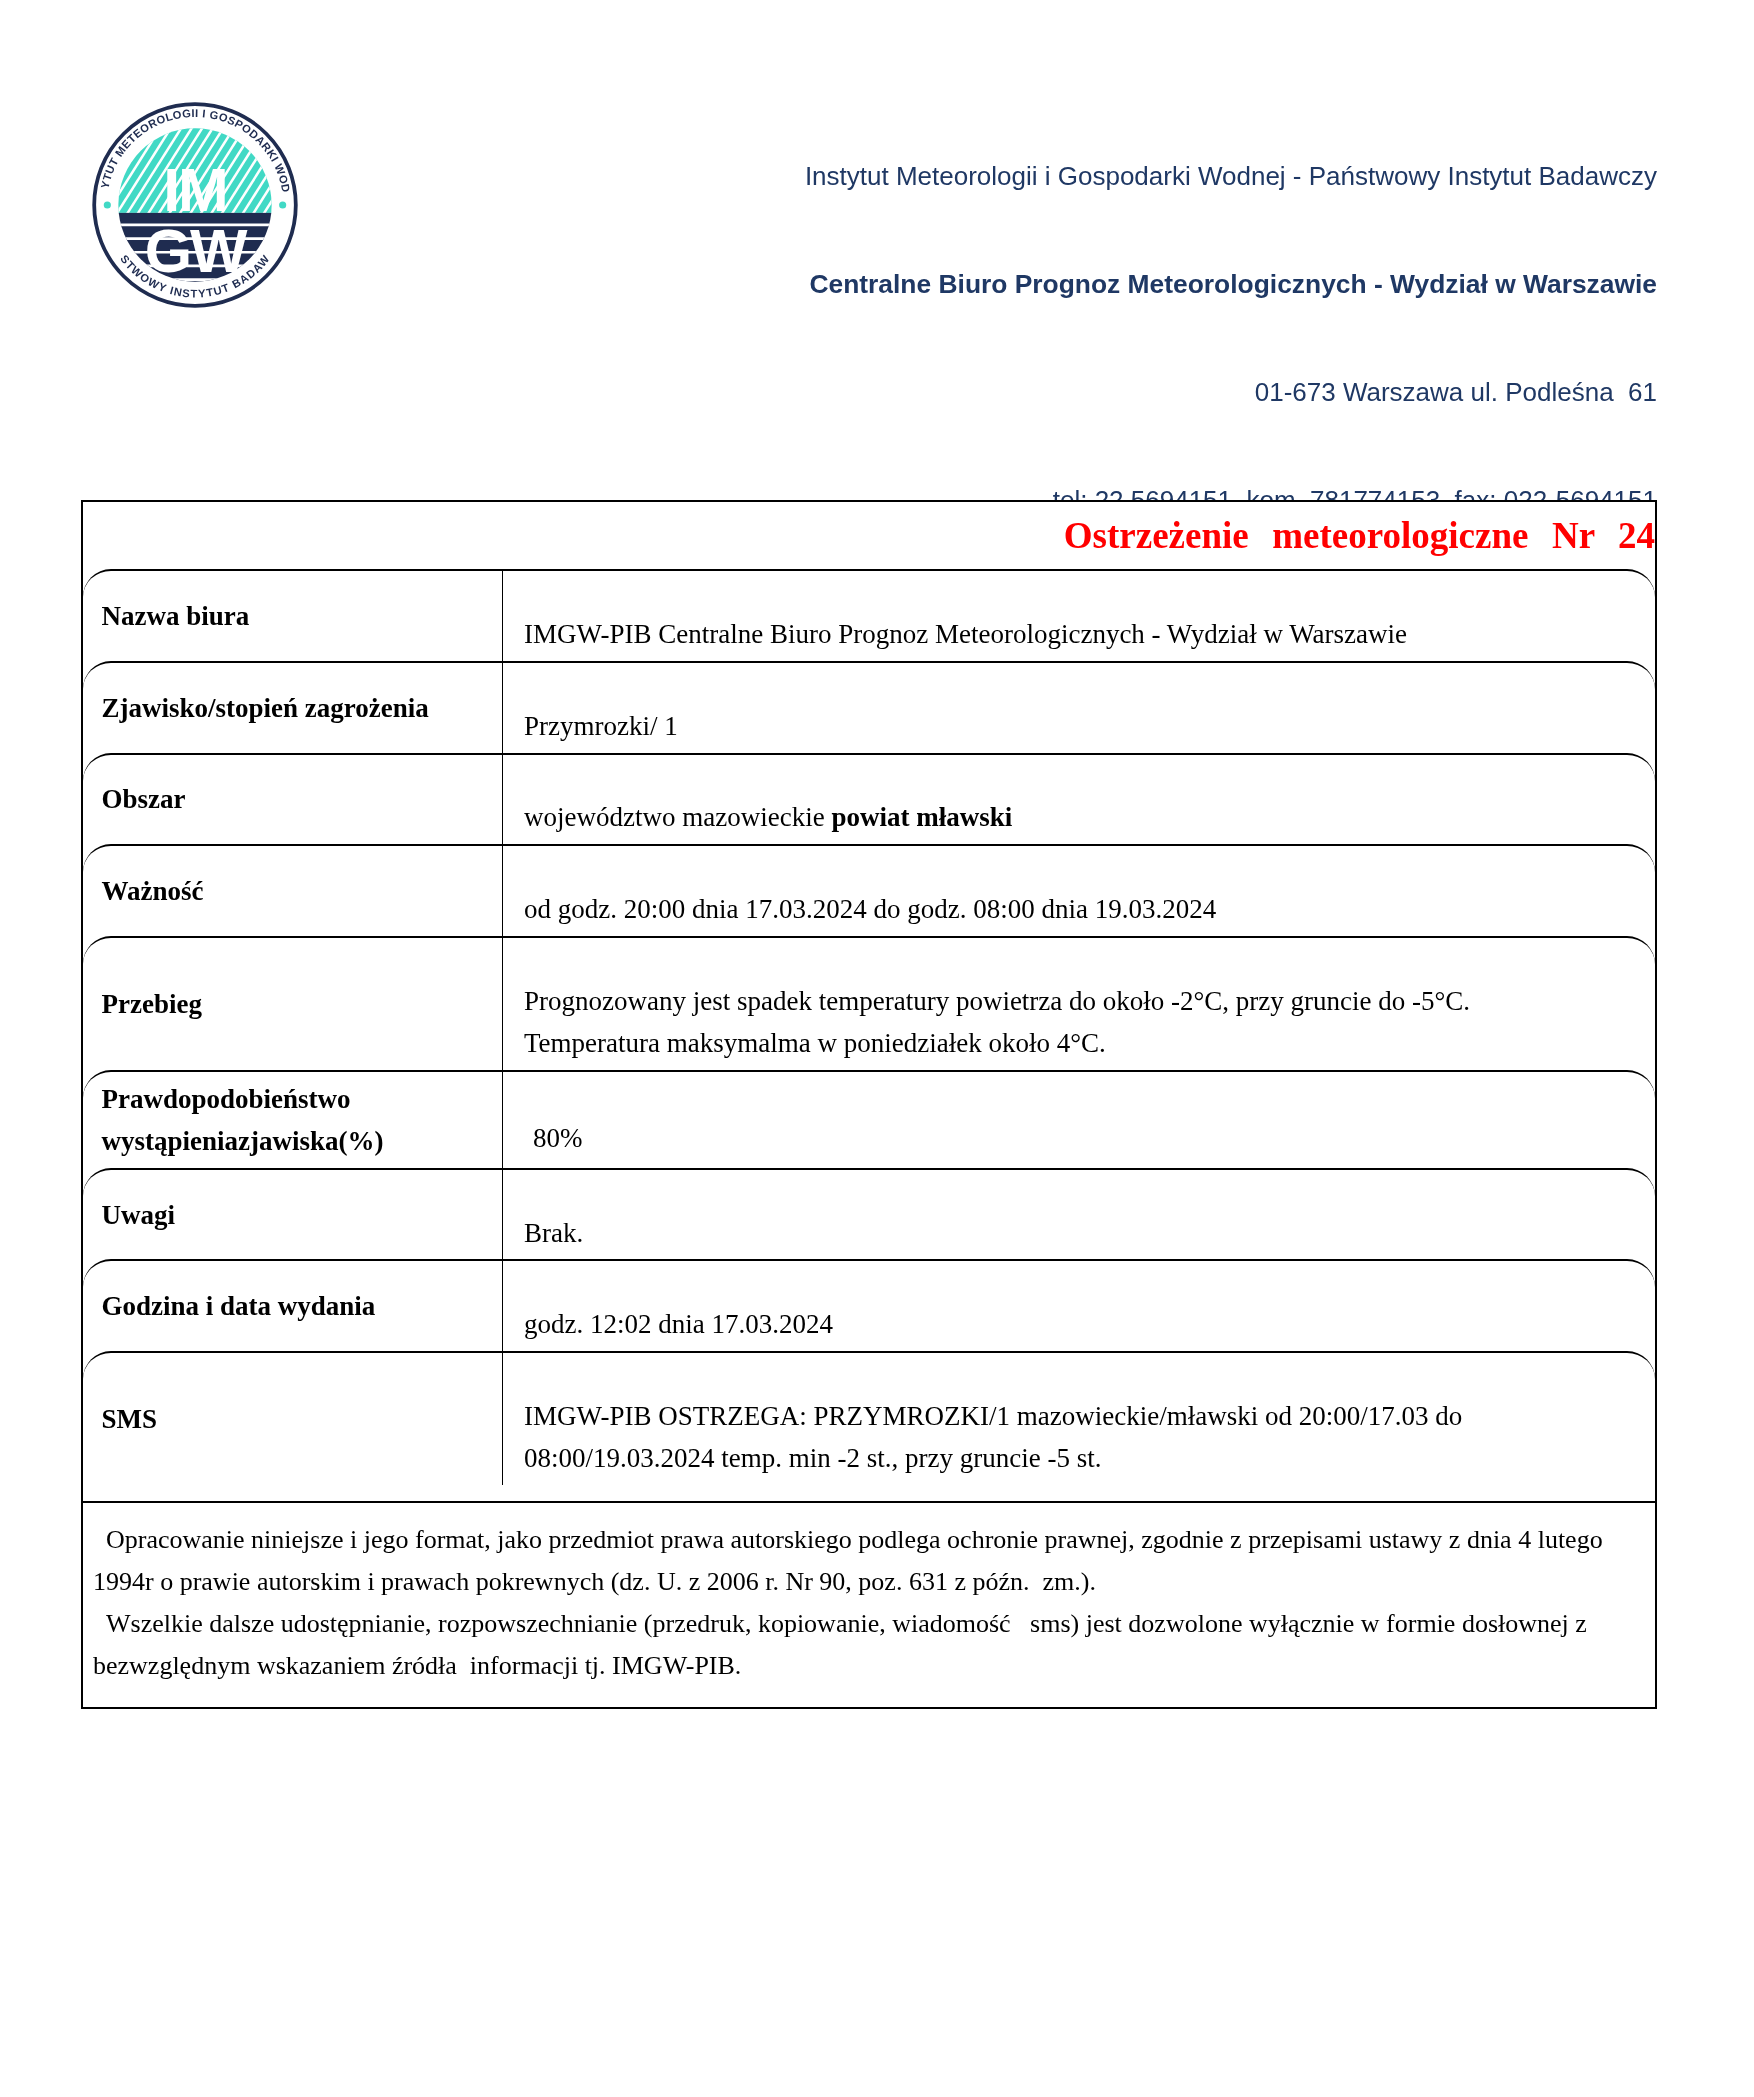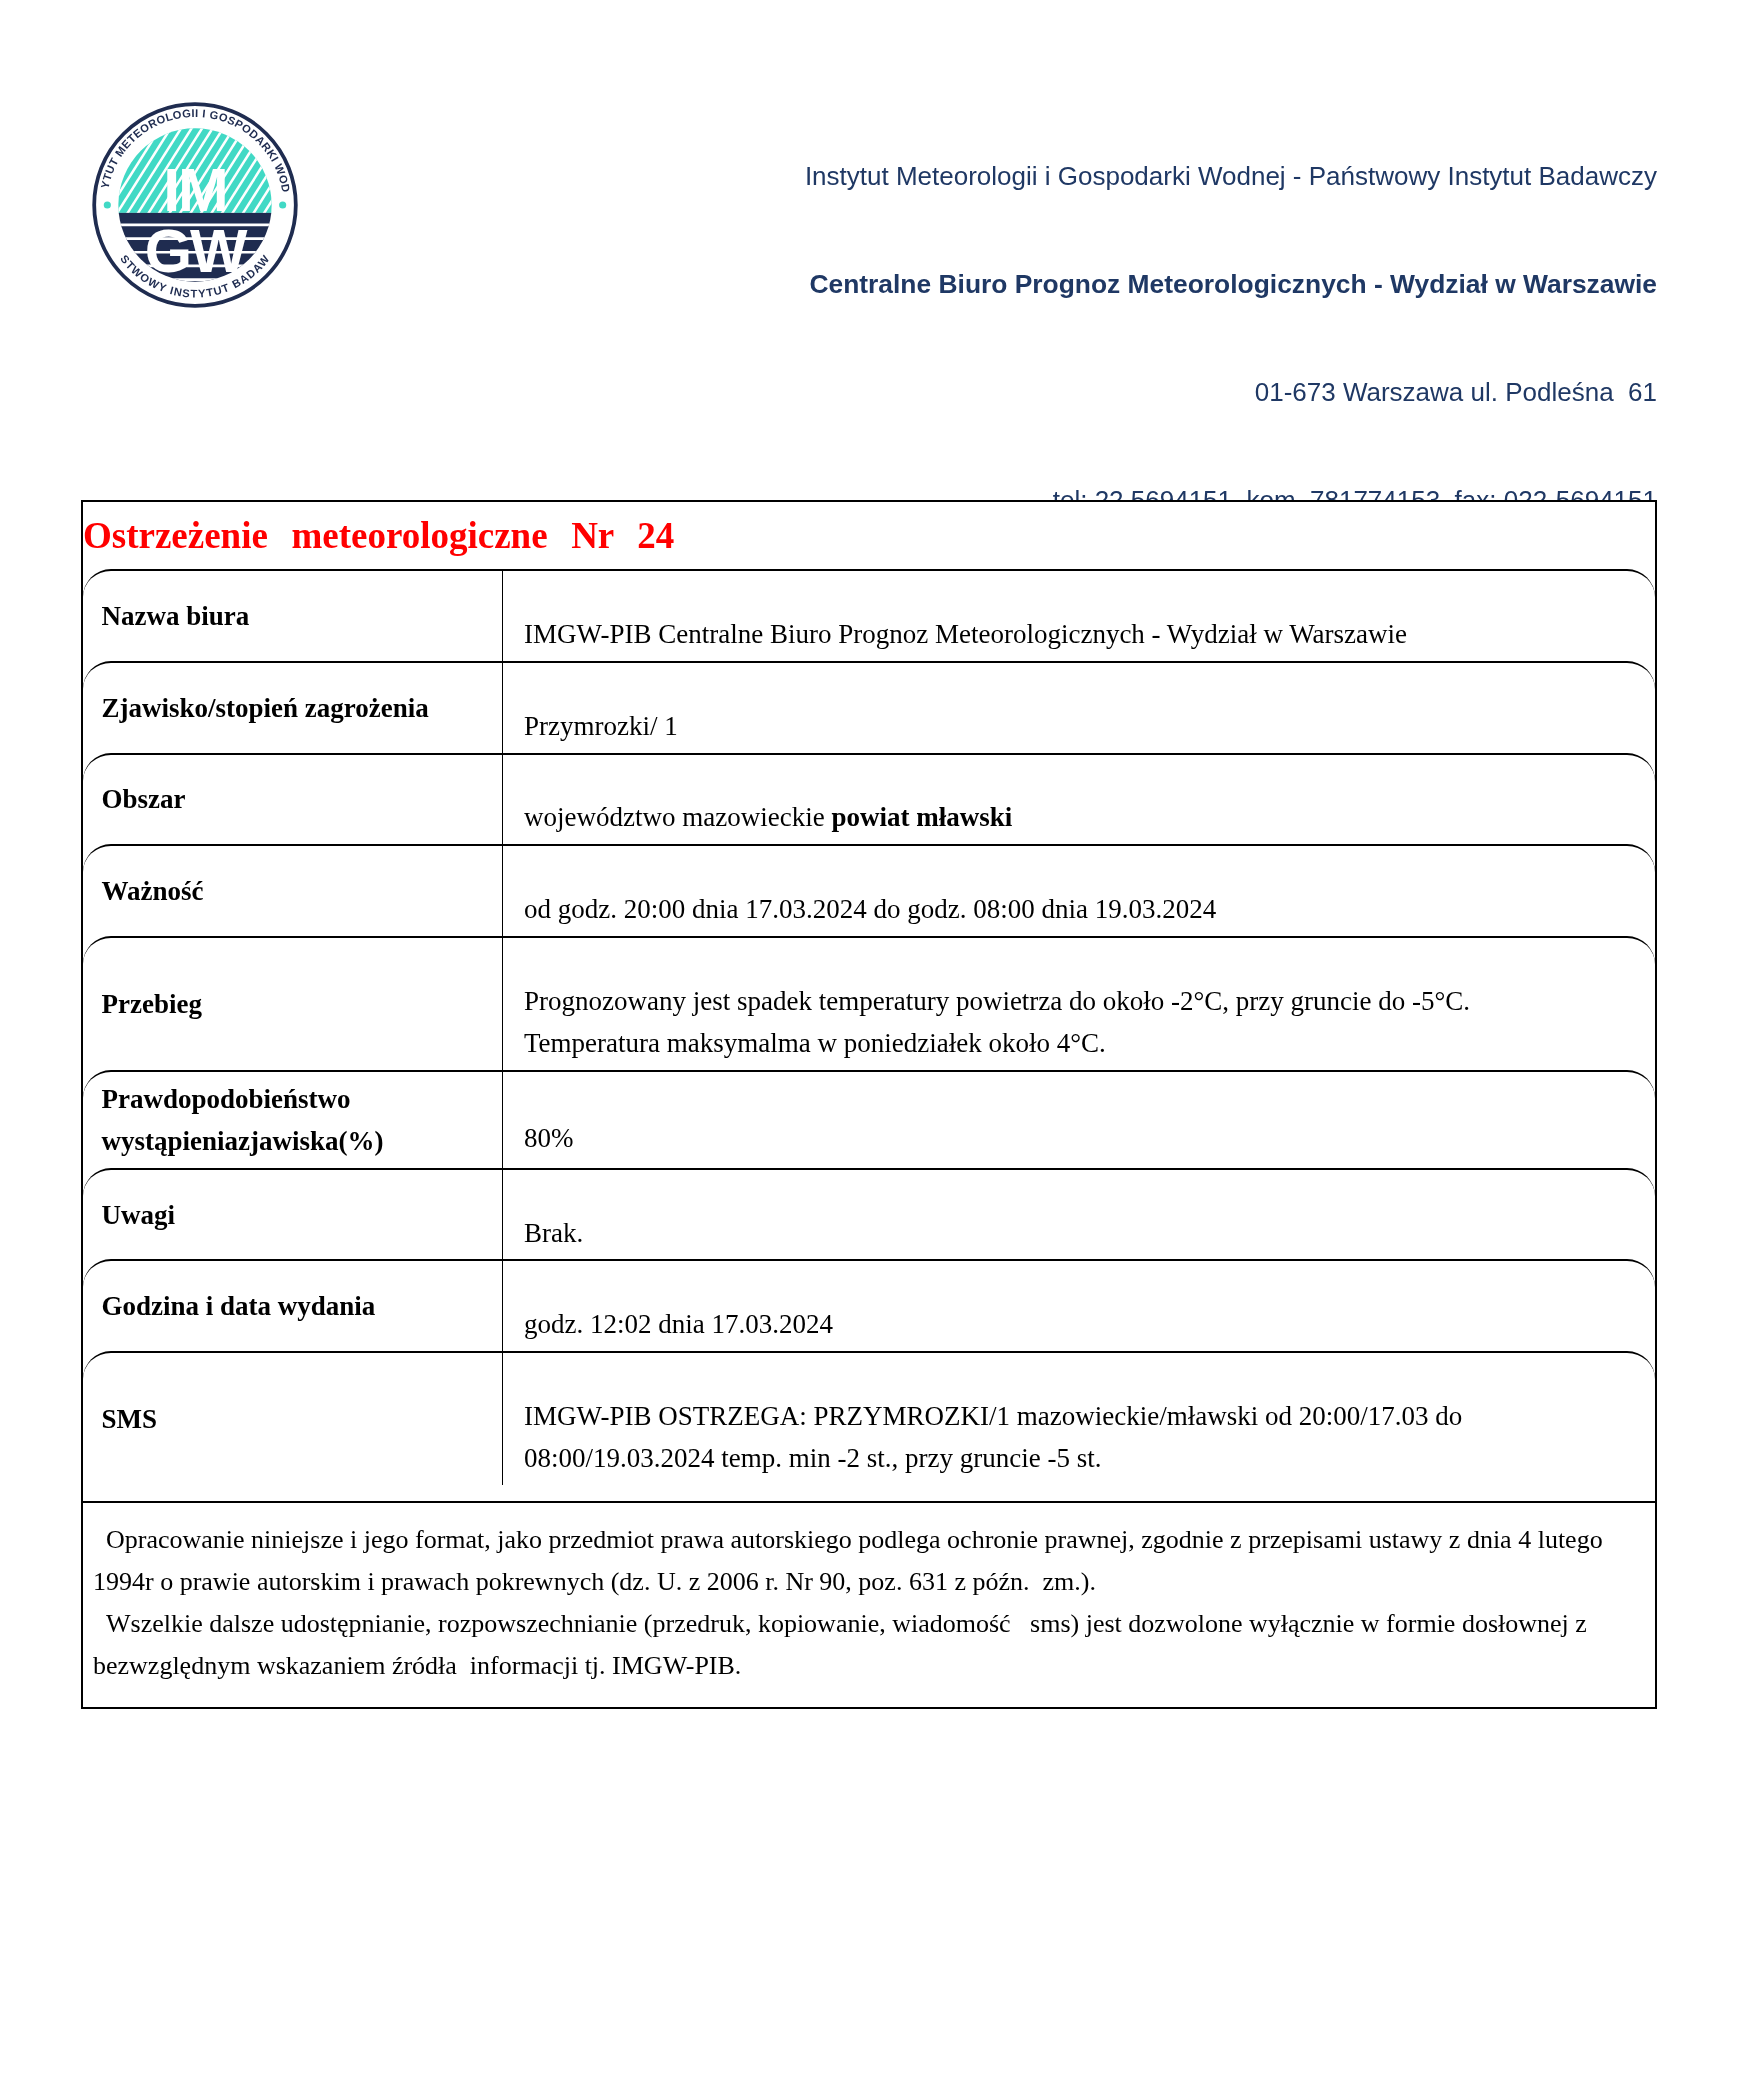--- a/index.html
+++ b/index.html
@@ -10,25 +10,25 @@
   .logo{position:absolute;left:90px;top:100px;width:210px;height:210px;}
   .hdr{position:absolute;right:97px;top:86px;text-align:right;
        font-family:"Liberation Sans",sans-serif;font-size:26px;line-height:36px;
        color:#1F3864;white-space:pre;}
   .hdr-line{display:block;}
   .hdr-line.b{font-weight:bold;font-size:26.4px;margin-left:39px;}
 
   
   .tbl{position:absolute;left:81px;top:500px;width:1576px;box-sizing:border-box;
        border:2.5px solid #000;background:#fff;}
-  .ttitle{height:67px;display:flex;align-items:center;justify-content:flex-start;}
+  .ttitle{height:67px;display:flex;align-items:center;justify-content:flex-end;}
   .ttitle-txt{color:#FF0000;font-weight:bold;font-size:37px;word-spacing:14.3px;}
   .trow{display:flex;border-top:2.1px solid #000;min-height:61px;box-sizing:border-box;border-radius:28px;}
   .trow.h235{min-height:99px;}
-  .trow.h218{min-height:91px;}
+  .trow.h218{min-height:91px;gap:9px;}
   .lcell{flex:0 0 420px;width:420px;box-sizing:border-box;border-right:1.3px solid #000;
          display:flex;align-items:center;padding:5.9px 4.2px 5.9px 18.5px;
          font-weight:bold;font-size:27px;line-height:42px;white-space:pre-line;}
   .vcell{flex:1;display:flex;align-items:center;padding:5.9px 17px 5.9px 21px;
          font-size:27px;line-height:42px;white-space:pre-wrap;margin-top:36px;}
   .vcell .bold{font-weight:bold;}
   .tfooter{border-top:2.1px solid #000;padding:16px 17px 20px 10px;
            font-size:26px;line-height:42px;margin-top:16px;}
   .tfooter p{margin:0;white-space:pre-wrap;}
 </style>

